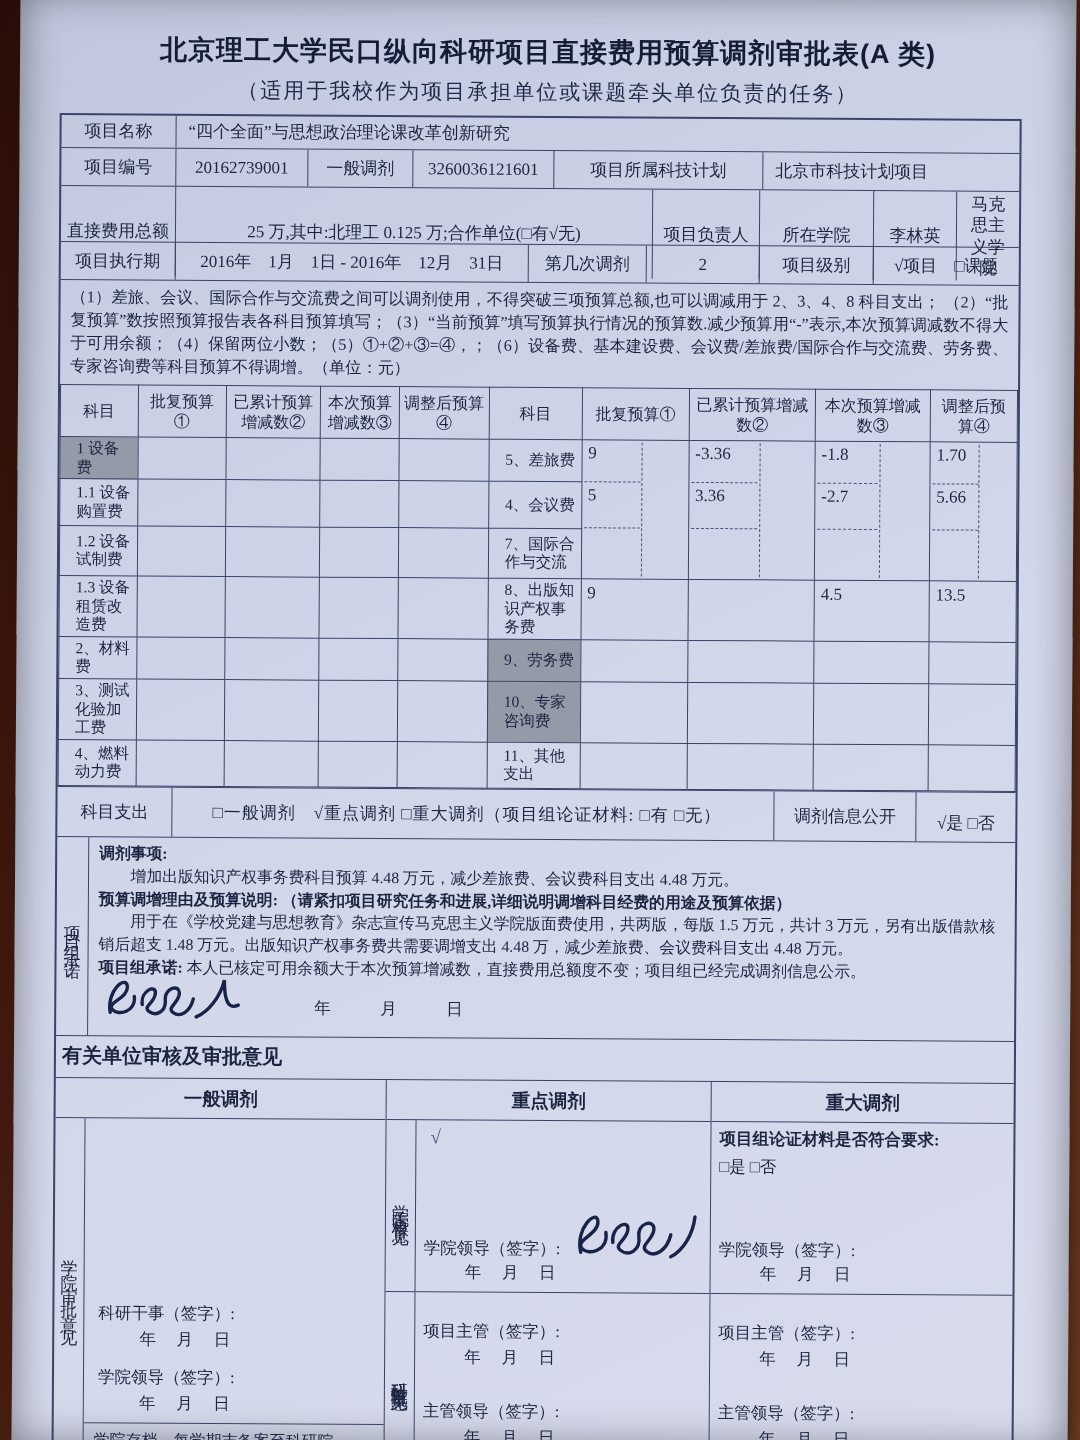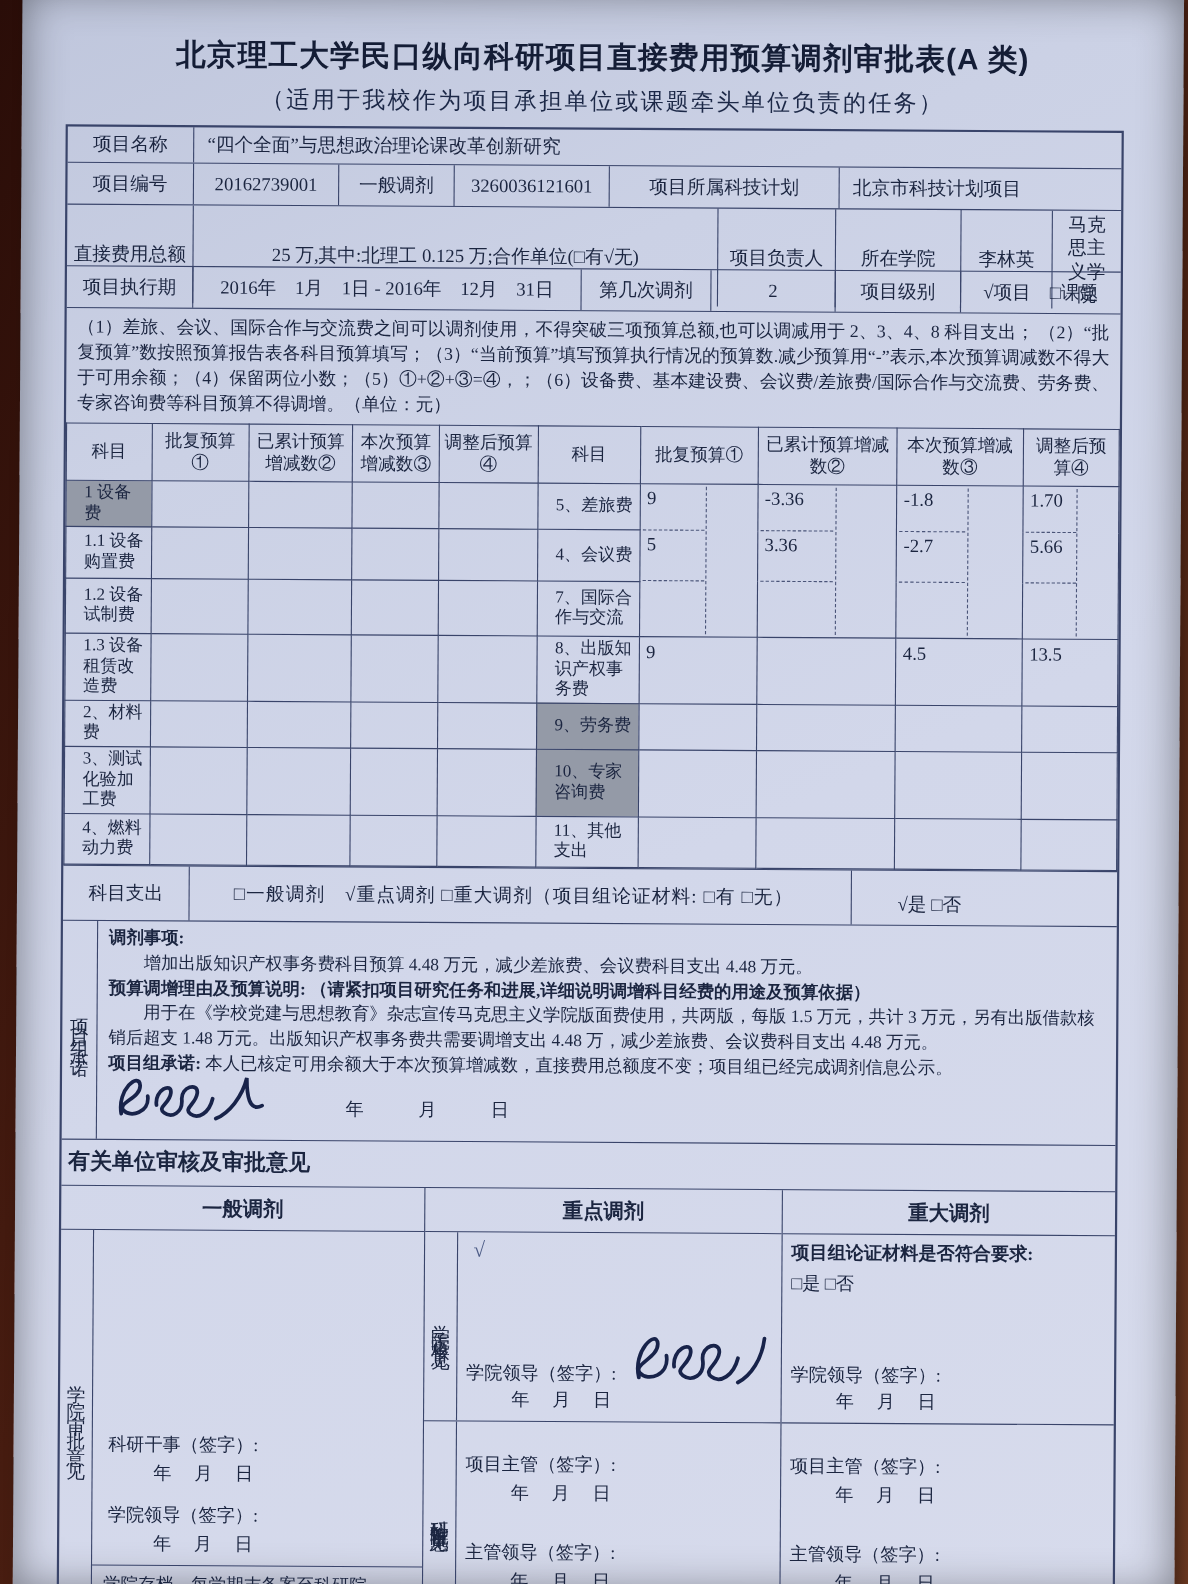--- a/index.html
+++ b/index.html
@@ -268,20 +268,21 @@
         <td class="num"></td>
         <td class="num"></td>
         <td class="num"></td>
       </tr>
     </tbody>
       </table>
 
     <div class="adjrow">
       <div class="ic">科目支出</div>
       <div class="ic opts">□一般调剂　√重点调剂 □重大调剂（项目组论证材料: □有 □无）</div>
+      <div class="ic">调剂信息公开</div>
       <div class="ic pubval">√是 □否</div>
     </div>
 
     <div class="commit">
       <div class="vside">
         <div class="vtext">项目组承诺</div>
       </div>
       <div class="cbody">
         <div><span class="bold">调剂事项:</span></div>
         <div class="ind">增加出版知识产权事务费科目预算 4.48 万元，减少差旅费、会议费科目支出 4.48 万元。</div>

